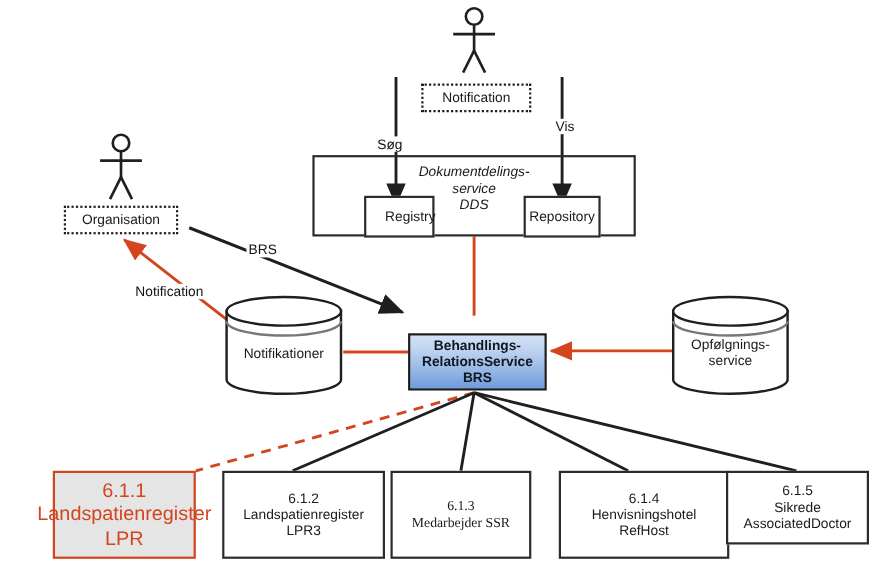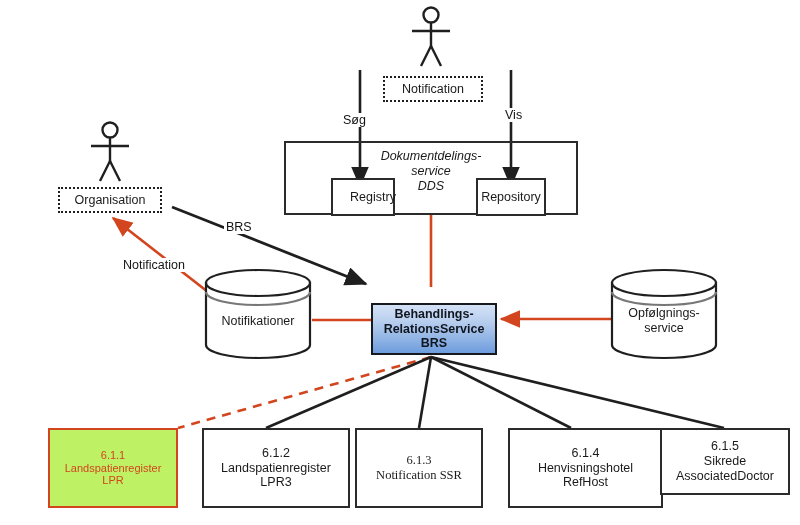--- a/index.html
+++ b/index.html
@@ -32,23 +32,23 @@
     line-height: 1.18;
   }
   .solid-box {
     border: 2.2px solid #2b2b2b;
     background: #ffffff;
     color: #1a1a1a;
     font-size: 12.5px;
   }
   .red-box {
     border: 2.2px solid #d2451e;
-    background: #bef264;
+    background: #e5e5e5;
     color: #d2451e;
-    font-size: 11px;
+    font-size: 18px;
   }
   .dotted-box {
     border: 2.2px dotted #1f1f1f;
     background: #ffffff;
     color: #1a1a1a;
     font-size: 12.5px;
   }
   .brs-box {
     border: 2.2px solid #16191d;
     background: linear-gradient(to bottom, #d4e1f6 0%, #bcd1ef 30%, #8fb3e4 72%, #6d9cdd 100%);
@@ -162,21 +162,21 @@
 
   <div class="node brs-box ml" style="left:371px; top:303px; width:126px; height:52px;">Behandlings-
 RelationsService
 BRS</div>
 
   <div class="cyl-label" style="left:198px; top:314px; width:120px;">Notifikationer</div>
 
   <div class="cyl-label" style="left:604px; top:306px; width:120px;">Opfølgnings-
 service</div>
 
-  <div class="edge-label" style="left:341px; top:113px;">Søg</div>
+  <div class="edge-label" style="left:341px; top:124px;">Søg</div>
   <div class="edge-label" style="left:503px; top:108px;">Vis</div>
   <div class="edge-label" style="left:224px; top:220px;">BRS</div>
   <div class="edge-label" style="left:121px; top:258px;">Notification</div>
 
   <div class="node red-box" style="left:48px; top:428px; width:130px; height:80px;">
     <div style="display:block;">
       <div>6.1.1</div>
       <div>Landspatienregister</div>
       <div>LPR</div>
     </div>
@@ -186,21 +186,21 @@
     <div style="display:block;">
       <div>6.1.2</div>
       <div>Landspatienregister</div>
       <div>LPR3</div>
     </div>
   </div>
 
   <div class="node solid-box" style="left:355px; top:428px; width:128px; height:80px;font-family:Liberation Serif, serif;">
     <div style="display:block;">
       <div>6.1.3</div>
-      <div>Notification SSR</div>
+      <div>Medarbejder SSR</div>
     </div>
   </div>
 
   <div class="node solid-box" style="left:508px; top:428px; width:155px; height:80px;">
     <div style="display:block;">
       <div>6.1.4</div>
       <div>Henvisningshotel</div>
       <div>RefHost</div>
     </div>
   </div>

